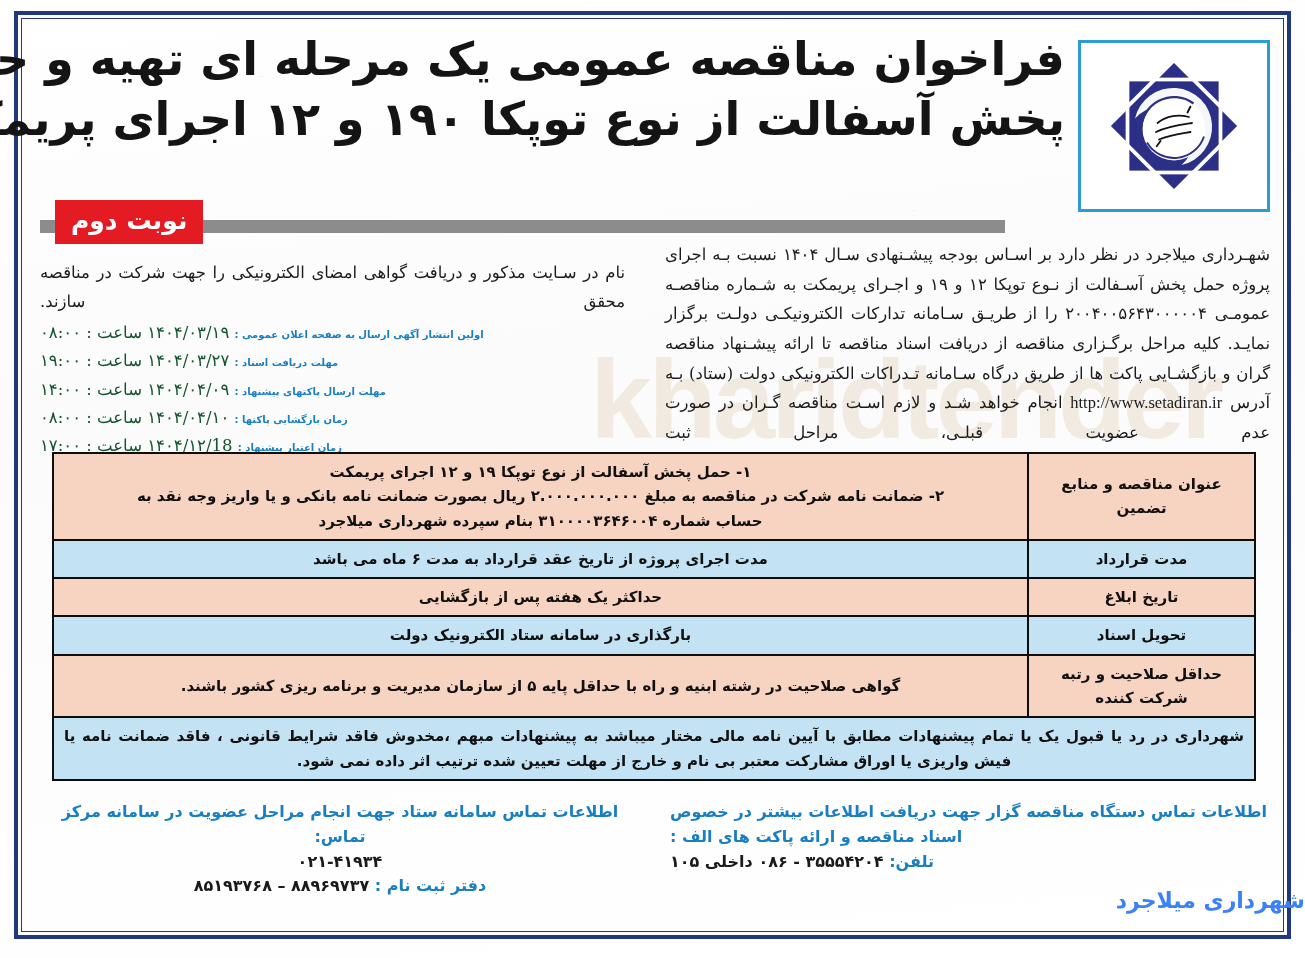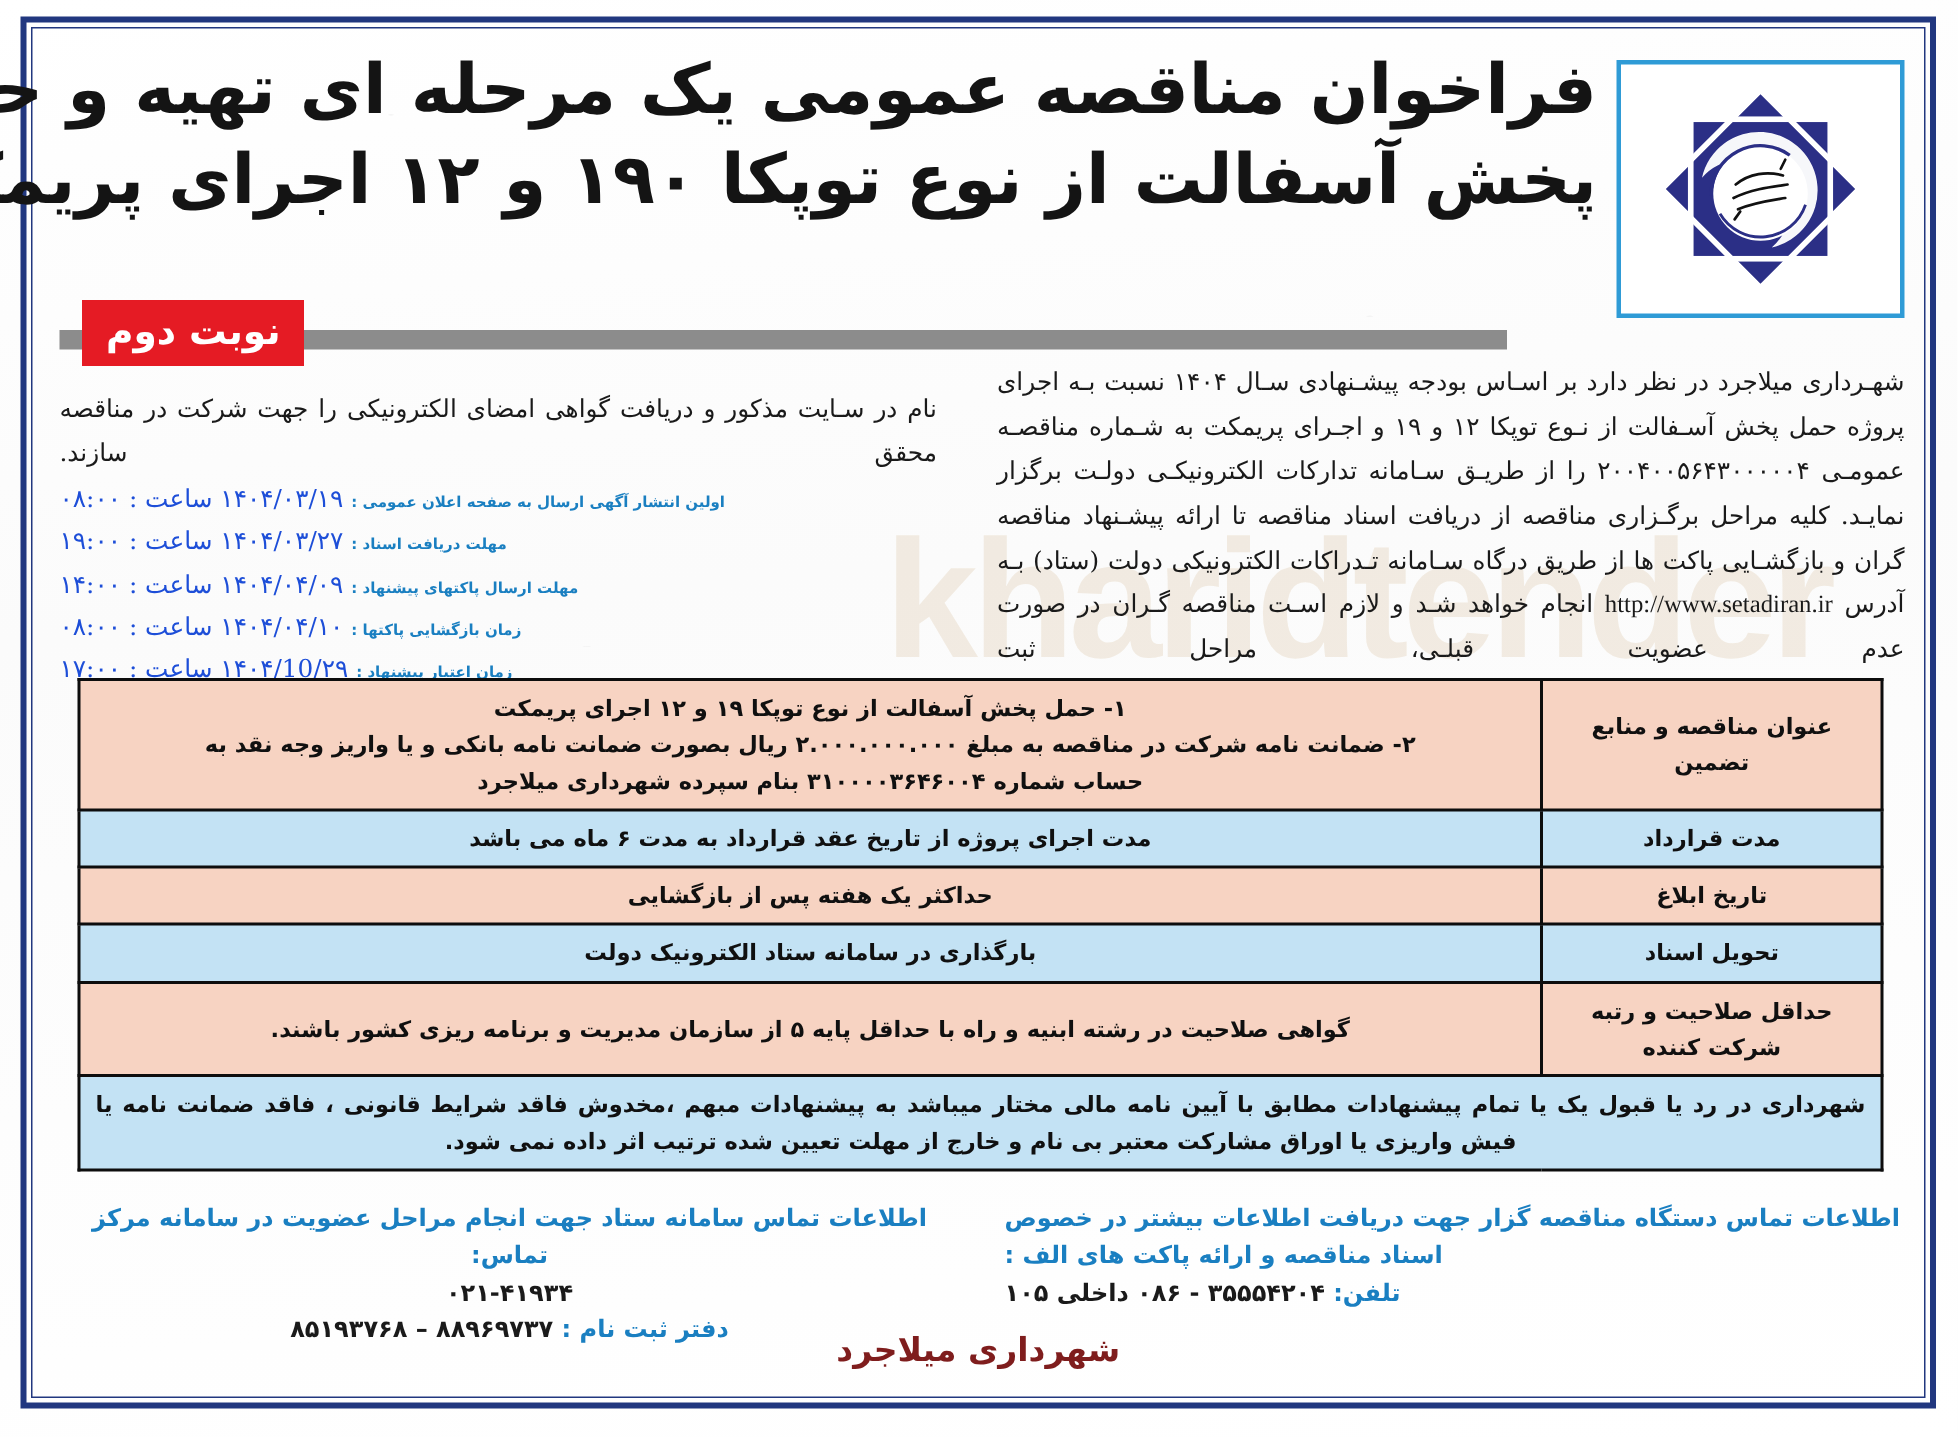--- a/index.html
+++ b/index.html
@@ -119,21 +119,21 @@
   }
   .dates{margin-top:2px;}
   .date-line{
     text-align:left;direction:rtl;white-space:nowrap;
     font-size:16.5px;line-height:1.72;
   }
   .date-lbl{
     color:#1a7fc1;font-weight:700;
     font-family:"DejaVu Sans",sans-serif;font-size:10px;
   }
-  .date-val{color:#1d4ed8;font-family:"DejaVu Serif",serif;}
+  .date-val{color:#14532d;font-family:"DejaVu Serif",serif;}
 
   
   table.main{
     position:absolute;left:52px;top:452px;width:1204px;
     border-collapse:collapse;direction:rtl;
     table-layout:fixed;
   }
   table.main td{
     border:2.2px solid #0d0d0d;
     padding:6px 10px;
@@ -169,22 +169,22 @@
   .foot-ttl{
     color:#1a7fc1;font-weight:700;font-size:16px;line-height:1.55;
     font-family:"DejaVu Sans",sans-serif;
   }
   .foot-val{
     color:#1a1a1a;font-weight:700;font-size:16px;line-height:1.55;
     font-family:"DejaVu Sans",sans-serif;
   }
   .foot-val .k{color:#1a7fc1;}
   .signature{
-    position:absolute;left:0;top:888px;width:1305px;text-align:center;
-    color:#7f1d1d;font-weight:700;font-size:22px;
+    position:absolute;left:0;top:888px;width:1305px;
+    color:#3b82f6;font-weight:700;font-size:22px;
     font-family:"DejaVu Sans",sans-serif;direction:rtl;
   }
 </style>
 </head>
 <body>
 
 <div id="page">
   <div id="waves"></div>
 
   <div class="wm wm-lat">kharidtender</div>
@@ -262,21 +262,21 @@
           <span class="date-val">۱۴:۰۰</span>
         </div>
         <div class="date-line">
           <span class="date-lbl">زمان بازگشایی پاکتها :</span>
           <span class="date-val">۱۴۰۴/۰۴/۱۰</span>
           <span class="date-val">ساعت :</span>
           <span class="date-val">۰۸:۰۰</span>
         </div>
         <div class="date-line">
           <span class="date-lbl">زمان اعتبار پیشنهاد :</span>
-          <span class="date-val">۱۴۰۴/10/۲۹</span>
+          <span class="date-val">۱۴۰۴/۱۲/18</span>
           <span class="date-val">ساعت :</span>
           <span class="date-val">۱۷:۰۰</span>
         </div>
       </div>
     </div>
   </div>
 
   <table class="main">
     <tbody>
       <tr class="peach">

